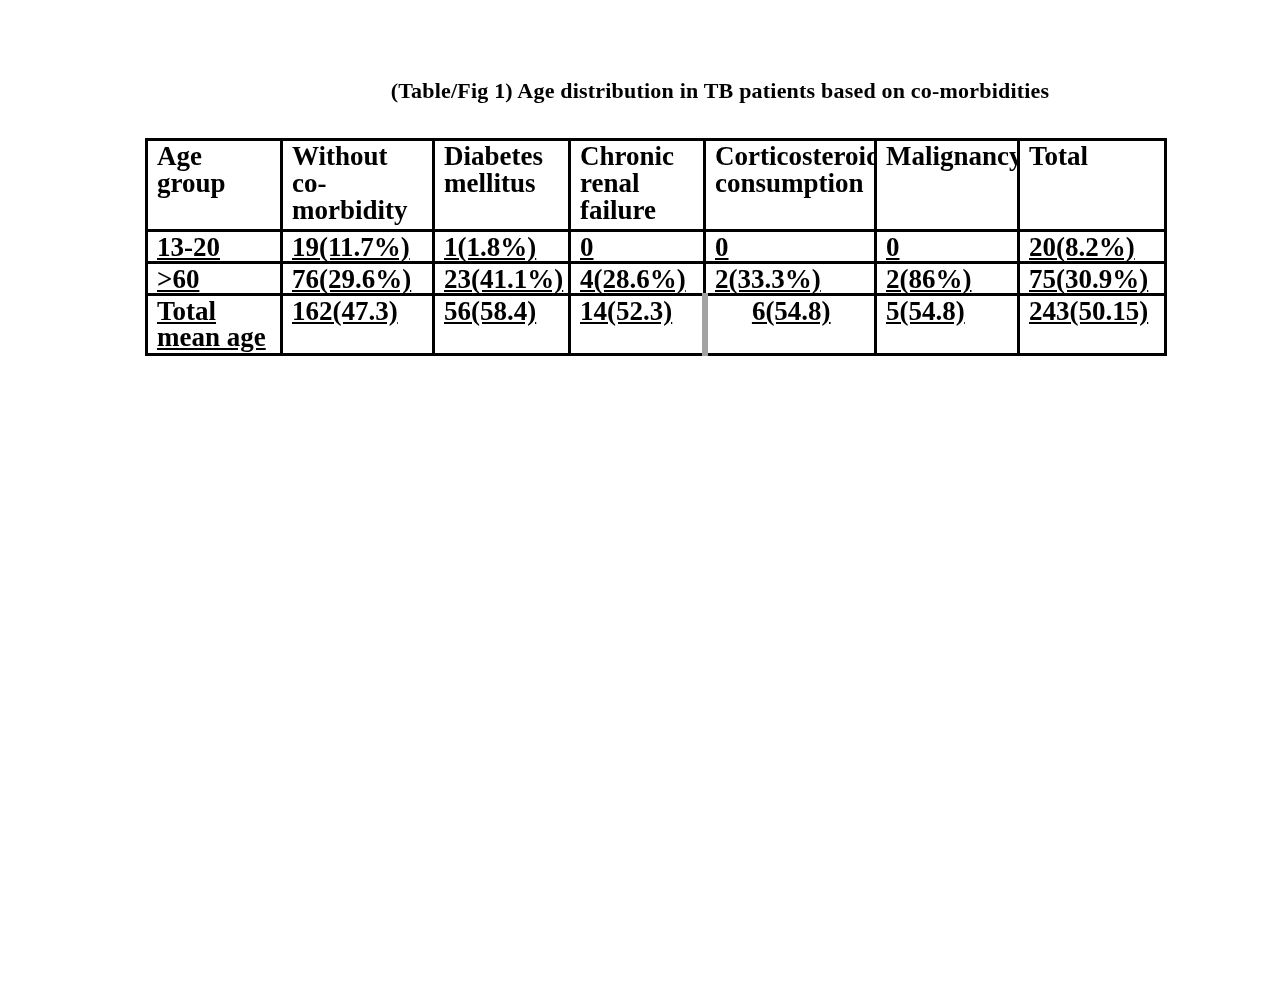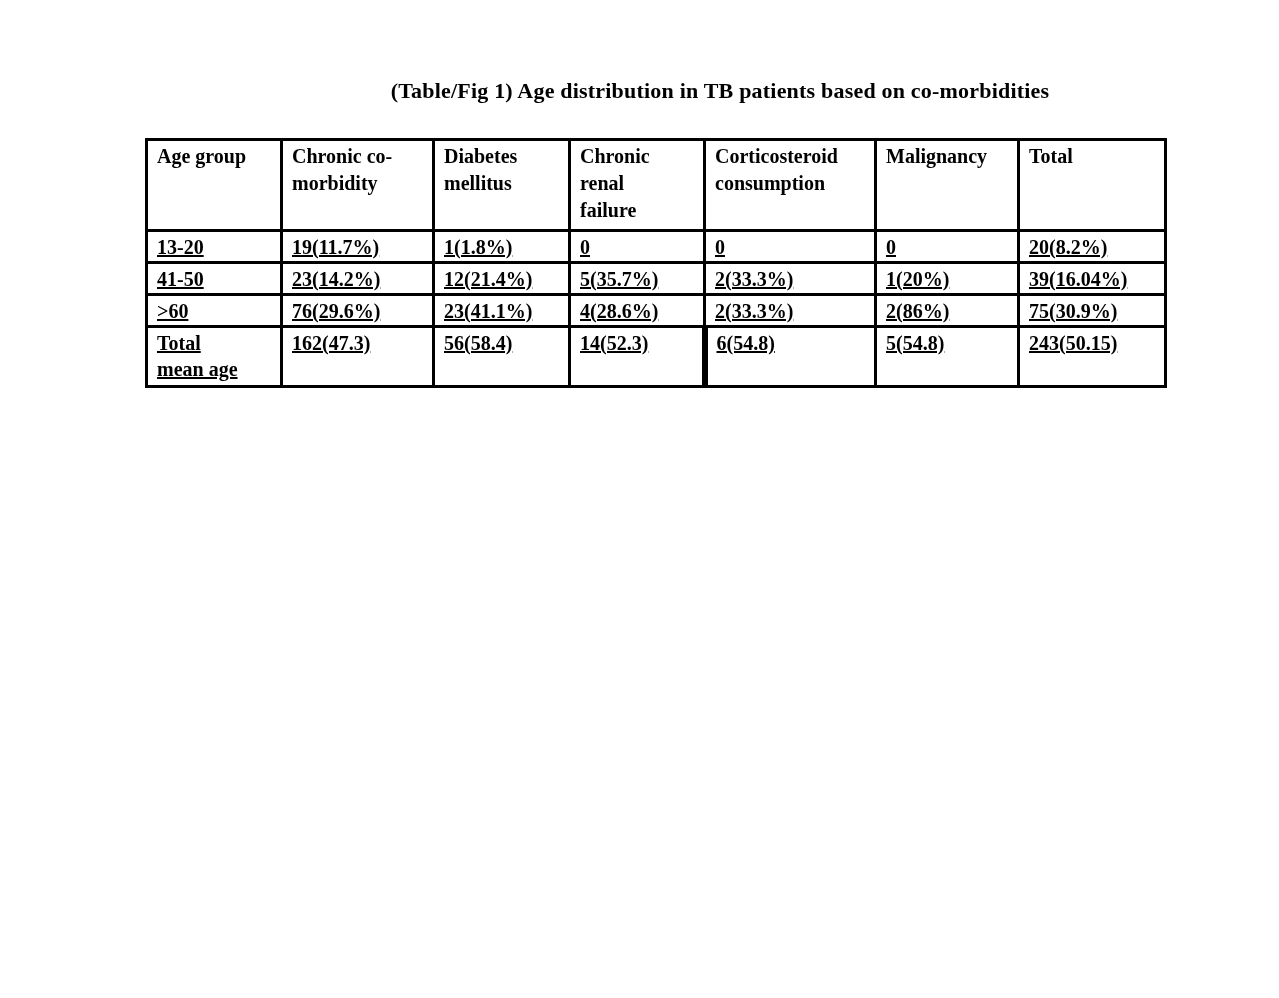--- a/index.html
+++ b/index.html
@@ -35,63 +35,63 @@
   .fig-table col.c1 { width: 135px; }
   .fig-table col.c2 { width: 152px; }
   .fig-table col.c3 { width: 136px; }
   .fig-table col.c4 { width: 135px; }
   .fig-table col.c5 { width: 171px; }
   .fig-table col.c6 { width: 143px; }
   .fig-table col.c7 { width: 147px; }
   .fig-table th, .fig-table td {
     border: 3px solid #000;
     font-weight: bold;
-    font-size: 20px;
+    font-size: 27px;
     text-align: left;
     vertical-align: top;
     padding: 2px 8px 0 9px;
     white-space: pre-line;
     overflow: hidden;
   }
   .fig-table th {
     height: 86px;
     line-height: 27px;
   }
   .fig-table td {
     height: 27px;
     line-height: 26px;
     text-decoration: underline;
   }
   .fig-table tr.total-row td {
     height: 55px;
   }
   
-  .fig-table tr.total-row td:nth-child(4) { border-right: 1px solid #a3a3a3; }
-  .fig-table tr.total-row td:nth-child(5) { border-left: 6px solid #000000; }
+  .fig-table tr.total-row td:nth-child(4) { border-right: 6px solid #a3a3a3; }
+  .fig-table tr.total-row td:nth-child(5) { border-left: 6px solid #000000; text-align: center; }
 </style>
 </head>
 <body>
 
 <div class="figure-wrap">
   <div class="fig-title">(Table/Fig 1) Age distribution in TB patients based on co-morbidities</div>
 
   <table class="fig-table">
     <colgroup>
       <col class="c1">
         <col class="c2">
         <col class="c3">
         <col class="c4">
         <col class="c5">
         <col class="c6">
         <col class="c7">
     </colgroup>
     <thead>
       <tr>
         <th>Age group</th>
-        <th>Chronic co-
+        <th>Without co-
 morbidity</th>
         <th>Diabetes
 mellitus</th>
         <th>Chronic
 renal
 failure</th>
         <th>Corticosteroid
 consumption</th>
         <th>Malignancy</th>
         <th>Total</th>
@@ -99,29 +99,20 @@
     </thead>
     <tbody>
       <tr>
         <td>13-20</td>
         <td>19(11.7%)</td>
         <td>1(1.8%)</td>
         <td>0</td>
         <td>0</td>
         <td>0</td>
         <td>20(8.2%)</td>
-      </tr>
-      <tr>
-        <td>41-50</td>
-        <td>23(14.2%)</td>
-        <td>12(21.4%)</td>
-        <td>5(35.7%)</td>
-        <td>2(33.3%)</td>
-        <td>1(20%)</td>
-        <td>39(16.04%)</td>
       </tr>
       <tr>
         <td>&gt;60</td>
         <td>76(29.6%)</td>
         <td>23(41.1%)</td>
         <td>4(28.6%)</td>
         <td>2(33.3%)</td>
         <td>2(86%)</td>
         <td>75(30.9%)</td>
       </tr>

